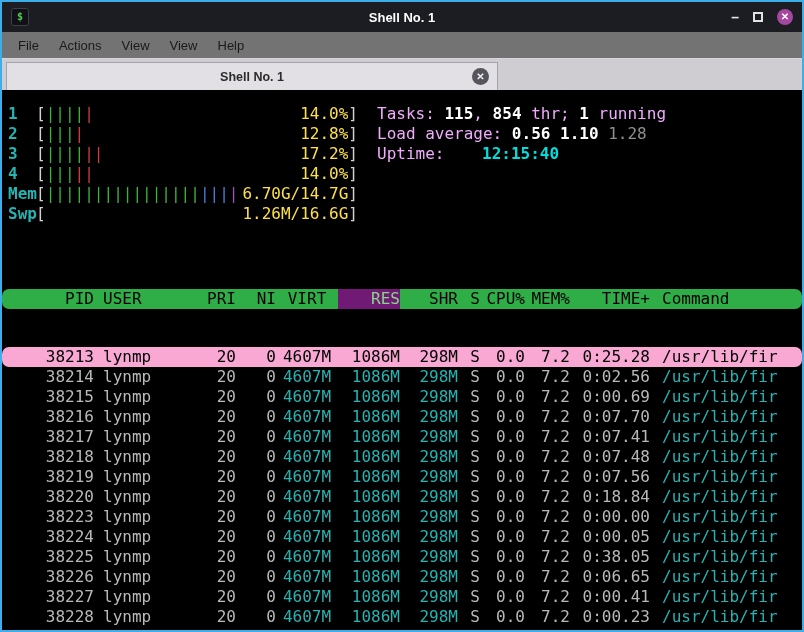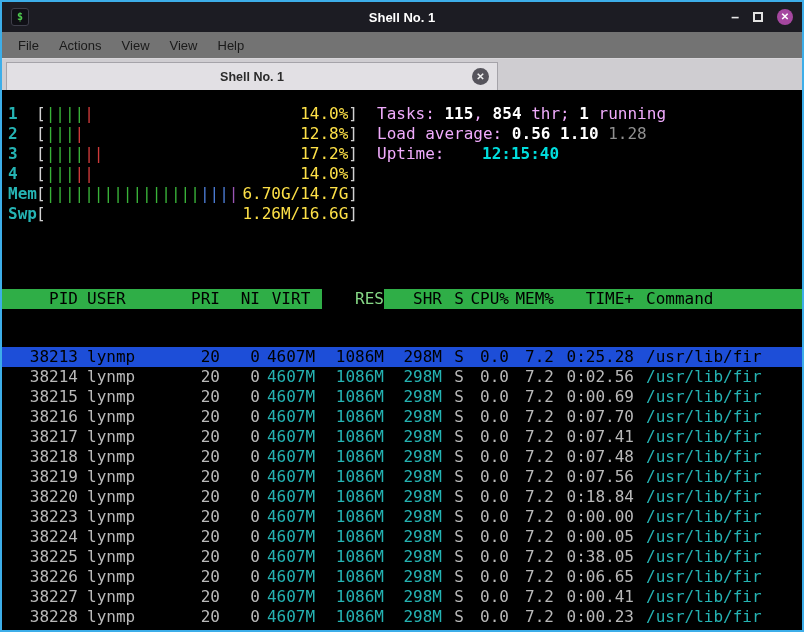--- a/index.html
+++ b/index.html
@@ -55,25 +55,25 @@
   .gpct { margin-left:auto; color:#fde047; }
 
   .info { margin-left:19px; }
   .info-line { height:20px; line-height:20px; }
   .seg-cyan { color:#f0abfc; }
   .seg-bw { color:#ffffff; font-weight:bold; }
   .seg-gray { color:#8f8f8f; }
   .seg-bcyan { color:#00dede; font-weight:bold;margin-left:28px; }
 
   .table { margin-top:27px; }
-  .prow { display:flex; height:20px; line-height:20px; padding-left:6px; white-space:pre; }
+  .prow { display:flex; height:20px; line-height:20px; padding-left:22px; white-space:pre;border-radius:7px; }
   .prow span { overflow:hidden; }
   .header-row { background:#2fae47; color:#000; }
-  .header-row .c-res { background:#000000; color:#86d786; }
-  .selected { background:#1d4ed8; }
+  .header-row .c-res { background:#701a75; color:#86d786; }
+  .selected { background:#f9a8d4; }
   .selected span { color:#000 !important; }
   .teal { color:#25b3b3; }
 
   .c-pid  { width:70px; text-align:right; }
   .c-user { width:94px; text-align:left; padding-left:9px; }
   .c-pri  { width:48px; text-align:right; }
   .c-ni   { width:40px; text-align:right; }
   .c-virt { width:62px; text-align:center; }
   .c-res  { width:62px; text-align:right; }
   .c-shr  { width:58px; text-align:right; }

